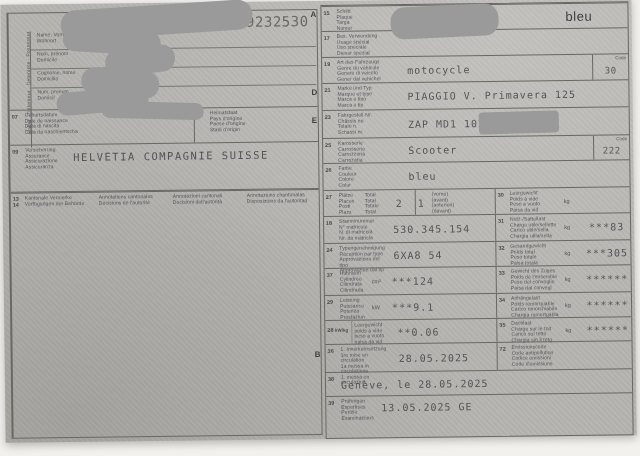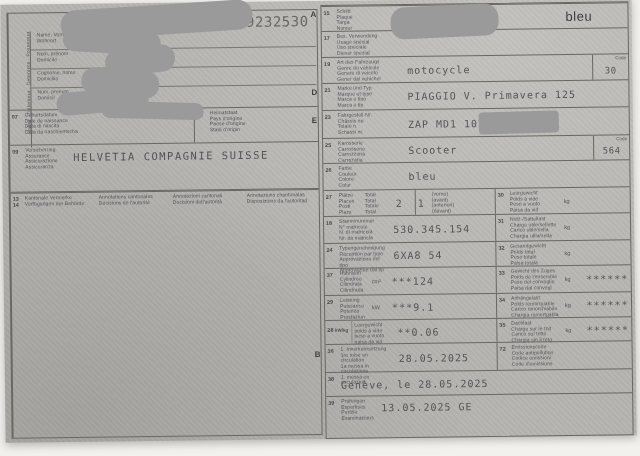--- a/index.html
+++ b/index.html
@@ -168,21 +168,21 @@
 
       <div class="row" style="height:25px;">
         <div class="cell c-num num">25</div>
         <div class="cell c-lbl lbl">Karosserie
 Carrosserie
 Carrozzeria
 Carrozaria</div>
         <div class="cell c-val val">Scooter</div>
         <div class="codecell">
           <div class="clab">Code</div>
-          <div class="cval val-sm">564</div>
+          <div class="cval val-sm">222</div>
         </div>
       </div>
 
       <div class="row" style="height:27px;">
         <div class="cell c-num num">26</div>
         <div class="cell c-lbl lbl">Farbe
 Couleur
 Colore
 Colur</div>
         <div class="cell c-val val">bleu</div>
@@ -227,39 +227,41 @@
 Nr. da matricla</div>
           <div class="cell c-val val">530.345.154</div>
         </div>
         <div class="half-r">
           <div class="cell c-num num">31</div>
           <div class="cell c-lbl lbl">Nutz-/Sattellast
 Charge utile/sellette
 Carico utile/sella
 Chargia utila/sella</div>
           <div class="unit">kg</div>
+          <div class="cell c-val val" style="justify-content:center;">***83</div>
         </div>
       </div>
 
       <div class="row" style="height:25px;">
         <div class="half-l">
           <div class="cell c-num num">24</div>
           <div class="cell lbl" style="width:48px;">Typengenehmigung
 Réception par type
 Approvazione del tipo
 Approvaziun dal tip</div>
           <div class="cell c-val val">6XA8 54</div>
         </div>
         <div class="half-r">
           <div class="cell c-num num">32</div>
           <div class="cell c-lbl lbl">Gesamtgewicht
 Poids total
 Peso totale
 Paisa totala</div>
           <div class="unit">kg</div>
+          <div class="cell c-val val" style="justify-content:center;">***305</div>
         </div>
       </div>
 
       <div class="row" style="height:27px;">
         <div class="half-l">
           <div class="cell c-num num">37</div>
           <div class="cell lbl" style="width:34px;">Hubraum
 Cylindrée
 Cilindrata
 Cilindrada</div>

